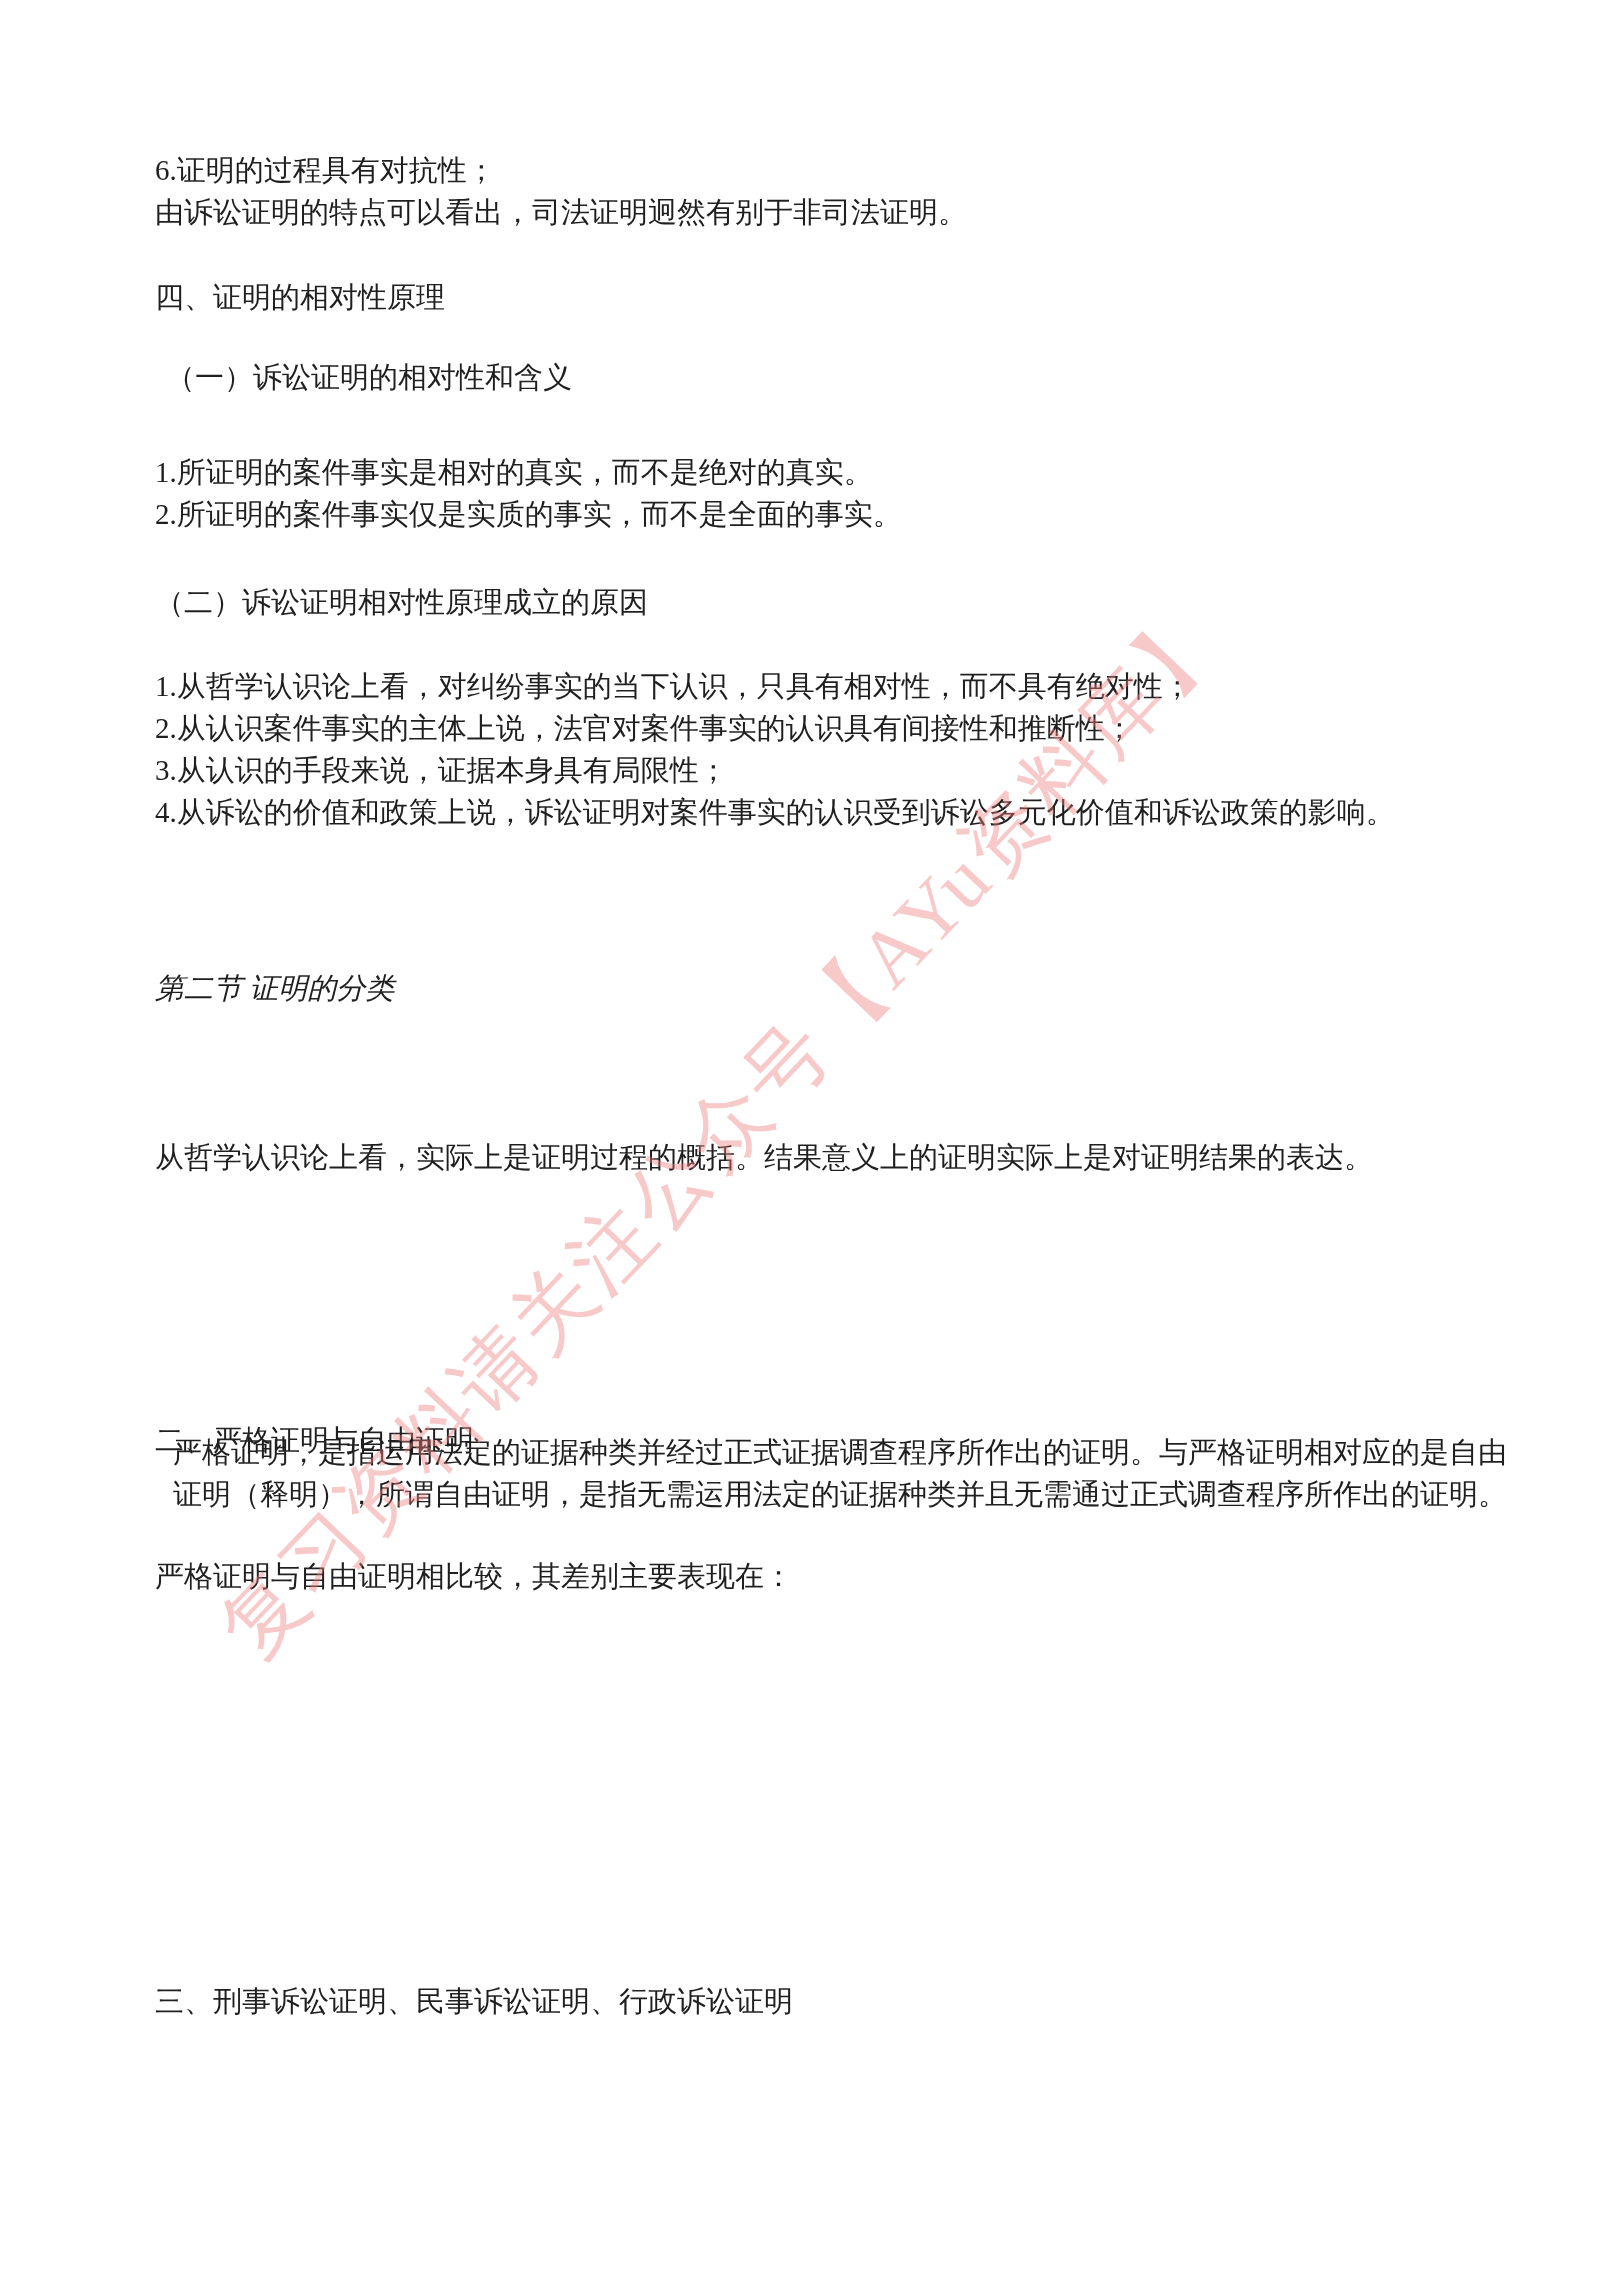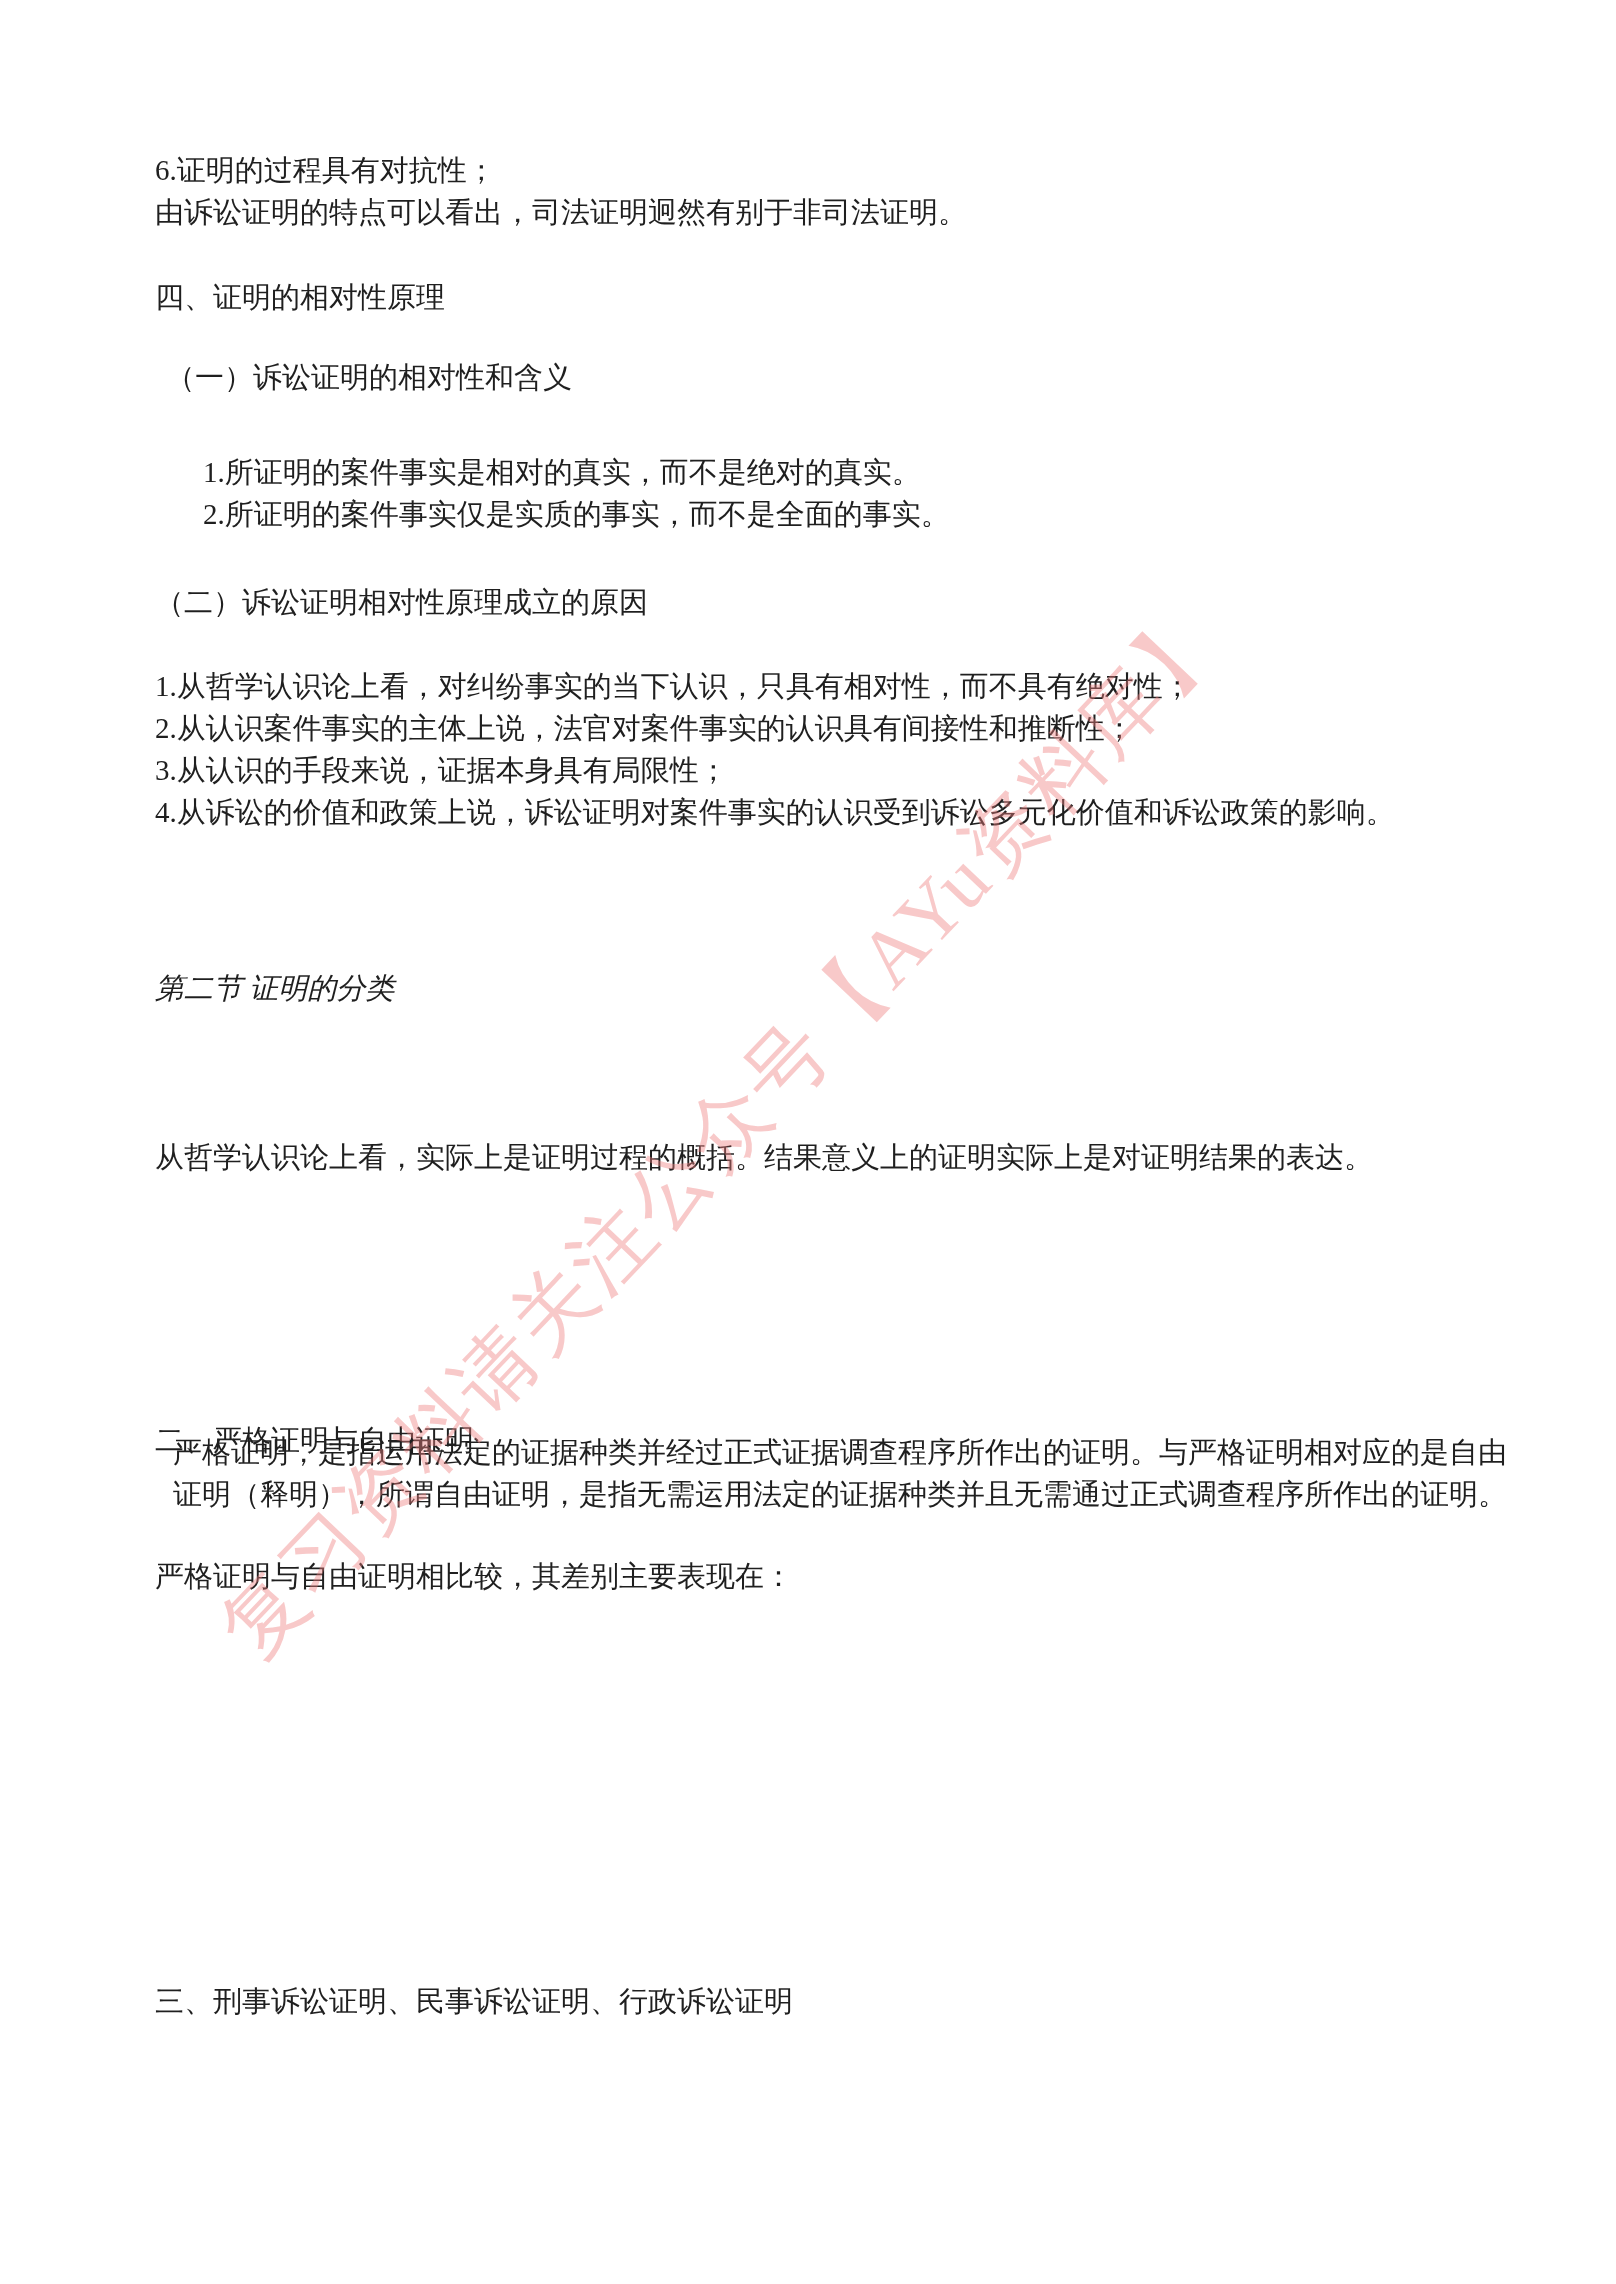--- a/index.html
+++ b/index.html
@@ -38,21 +38,21 @@
     letter-spacing: 3.1px;
     white-space: nowrap;
     color: rgba(239, 126, 126, 0.42);
     pointer-events: none;
     z-index: 5;
   }
   
   .b0  { top: 149px;  }
   .b1  { top: 276px;  }
   .b2  { top: 356px; margin-left: 11px;  }
-  .b3  { top: 451px; margin-left: 48px;  }
+  .b3  { top: 451px;  }
   .b4  { top: 581px;  }
   .b5  { top: 665px;  }
   .b6  { top: 967px; font-style: italic; }
   .b7  { top: 1051px; }
   .b8  { top: 1136px; }
   .b9  { top: 1217px; }
   .b10 { top: 1419px; }
   .b11 { top: 1431px; margin-left: 18px; }
   .b12 { top: 1555px; }
   .b13 { top: 1643px; }

